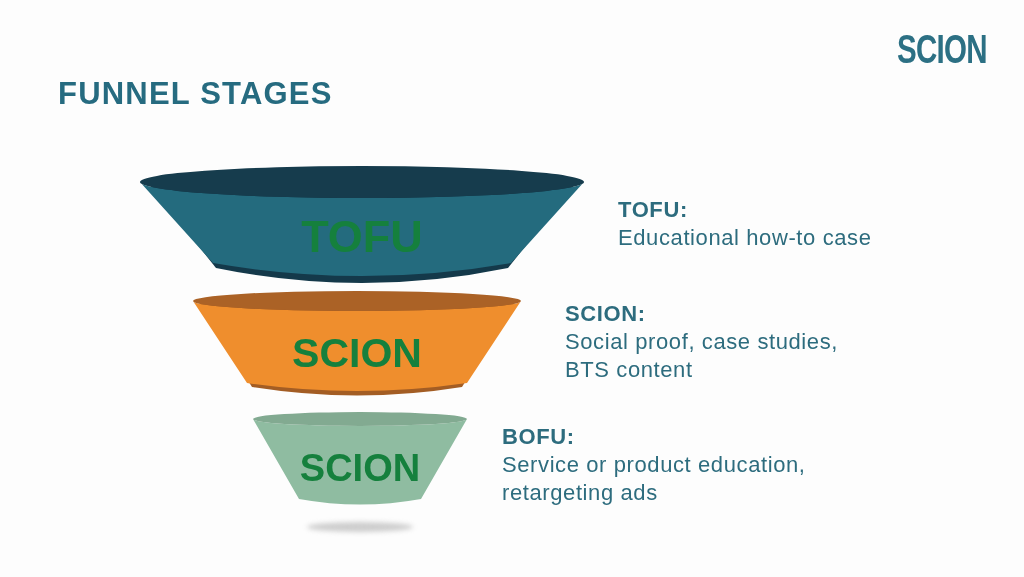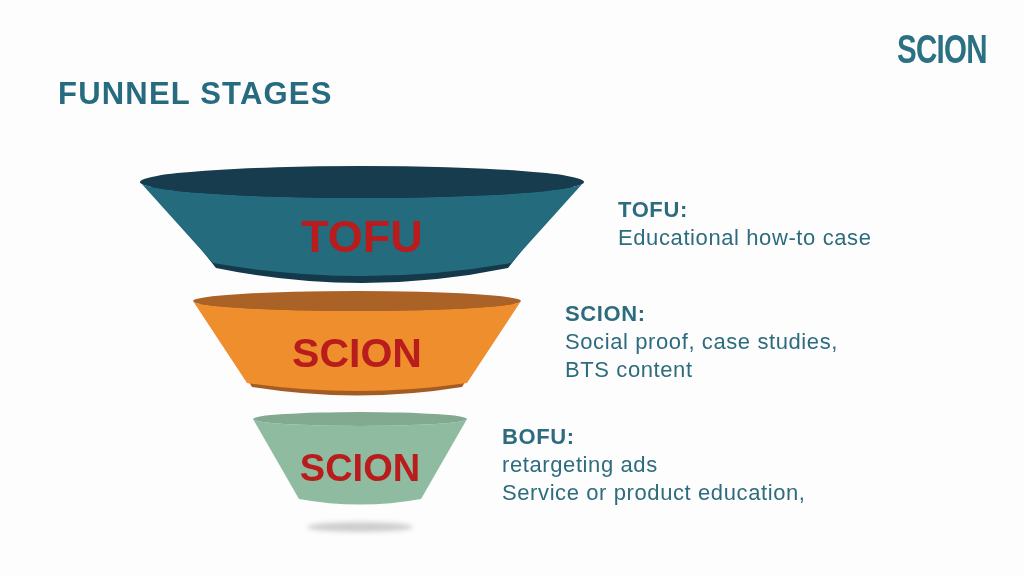--- a/index.html
+++ b/index.html
@@ -18,21 +18,21 @@
   .brand-logo{
     position:absolute;right:37px;top:27px;
     font-size:41px;font-weight:700;letter-spacing:-1px;
     color:#2c7084;line-height:44px;
     transform:scaleX(0.72);transform-origin:100% 50%;
     white-space:nowrap;
   }
   .funnel-svg{position:absolute;left:0;top:0;}
   .stage-label{
     position:absolute;width:220px;text-align:center;
-    color:#b91c1c;font-weight:700;line-height:50px;white-space:nowrap;
+    color:#15803d;font-weight:700;line-height:50px;white-space:nowrap;
   }
   #label-tofu{left:252px;top:212px;font-size:45px;}
   #label-mofu{left:247px;top:328px;font-size:41px;}
   #label-bofu{left:250px;top:443px;font-size:38px;}
   .desc{
     position:absolute;color:#2d6c7e;
     font-size:22px;line-height:28px;letter-spacing:0.6px;white-space:nowrap;
   }
   .desc .label{font-weight:700;}
   #desc-tofu{left:618px;top:196px;}
@@ -79,17 +79,17 @@
   </div>
 
   <div class="desc" id="desc-mofu">
     <div class="label">SCION:</div>
     <div>Social proof, case studies,</div>
     <div>BTS content</div>
   </div>
 
   <div class="desc" id="desc-bofu">
     <div class="label">BOFU:</div>
+    <div>Service or product education,</div>
     <div>retargeting ads</div>
-    <div>Service or product education,</div>
   </div>
 
 </div>
 
 </body></html>

